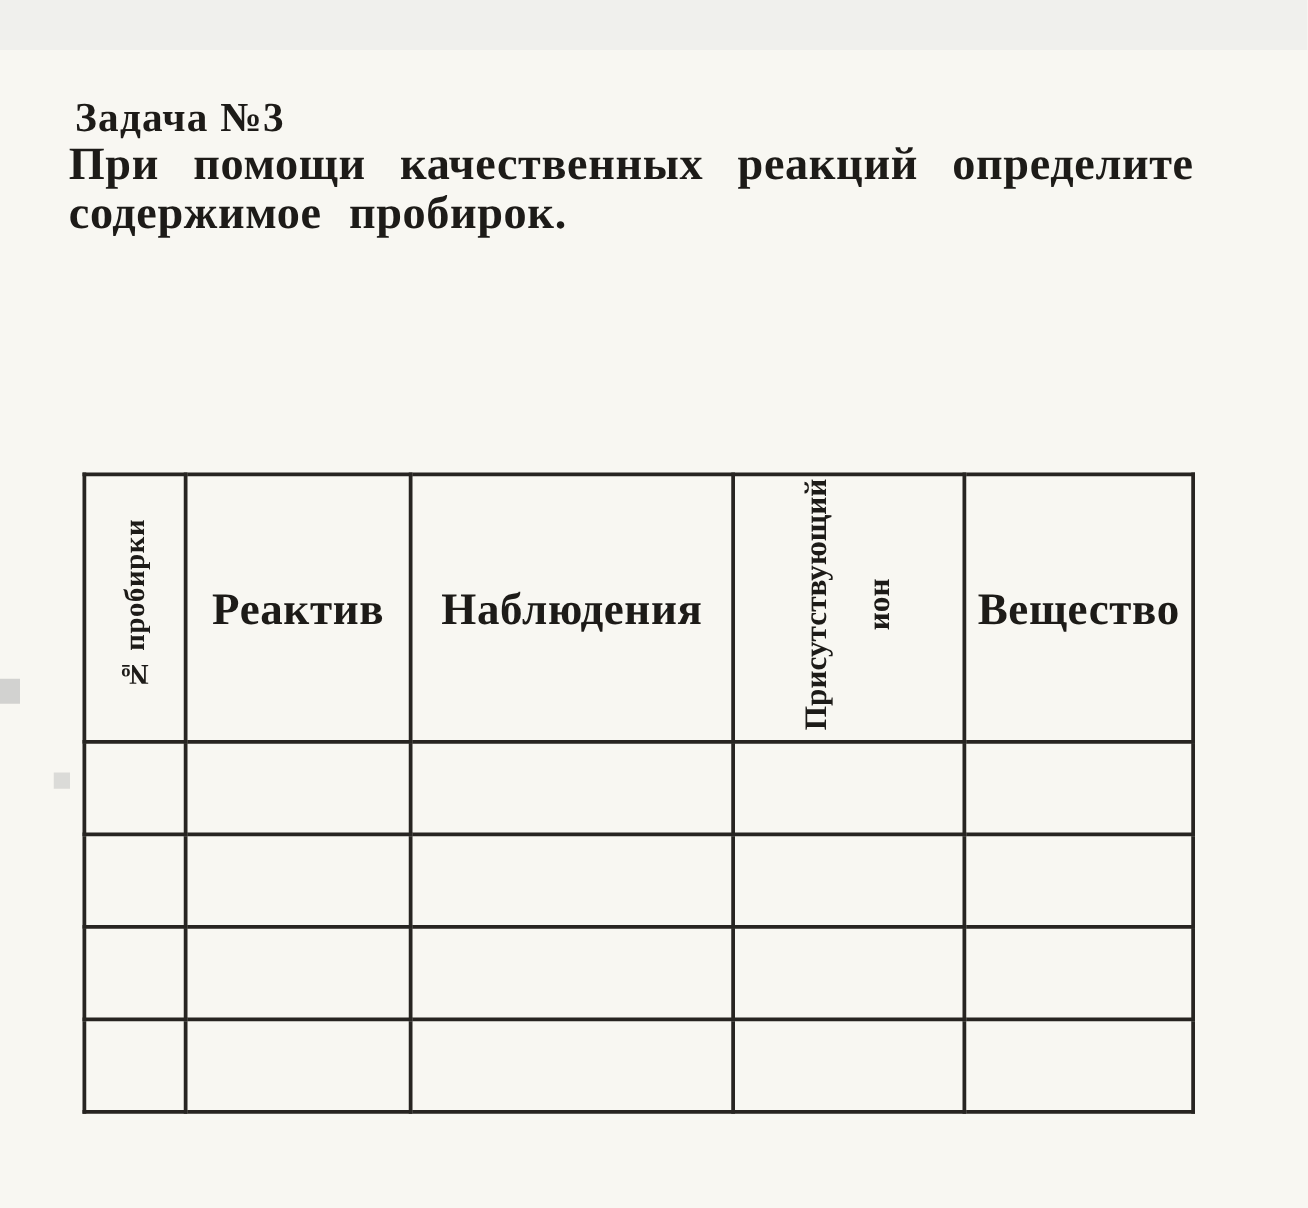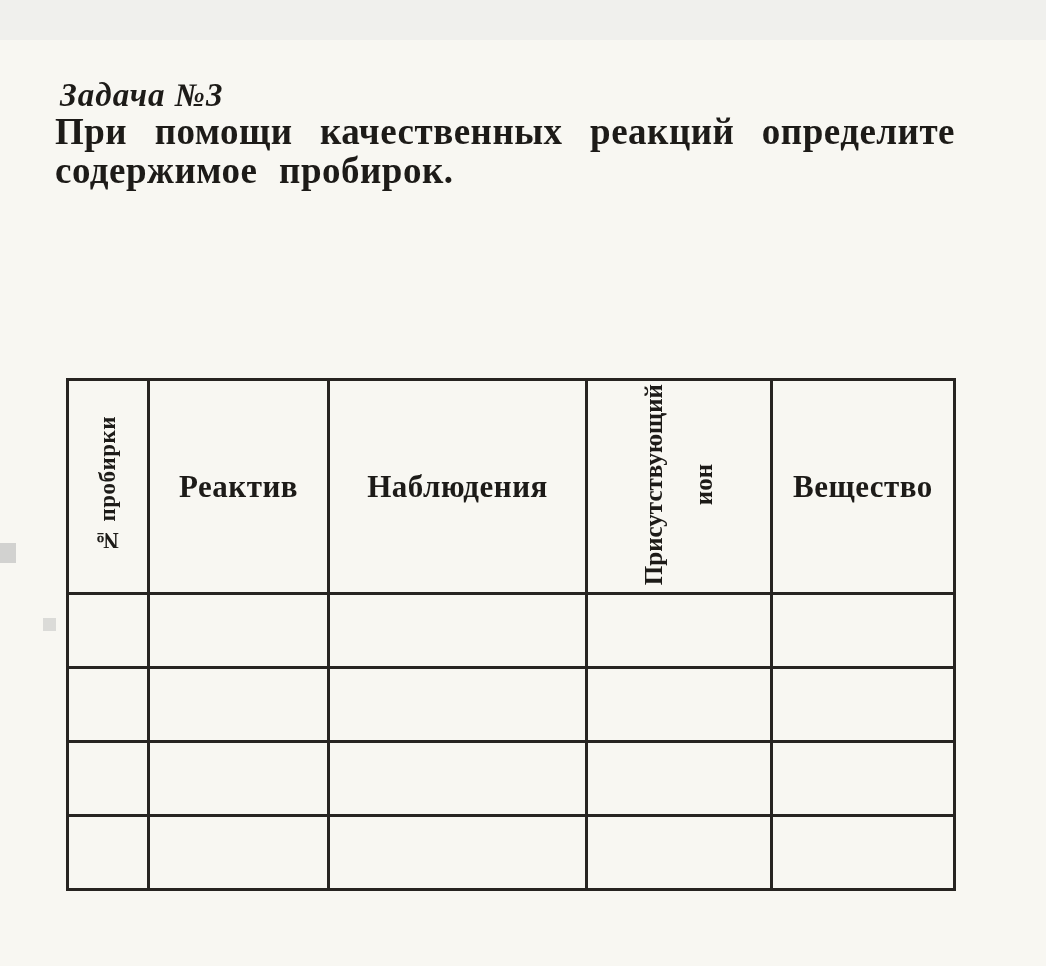--- a/index.html
+++ b/index.html
@@ -31,21 +31,20 @@
     position: absolute;
     left: 43px; top: 618px;
     width: 13px; height: 13px;
     background: #dbdbd8;
   }
   .task-title {
     position: absolute;
     left: 60px; top: 55px;
     font-size: 33px;
     font-weight: bold;
-    font-style: italic;
     letter-spacing: 1px;
   }
   .task-text {
     position: absolute;
     left: 55px; top: 112px;
     width: 900px;
   }
   .task-text p {
     margin: 0;
     text-align: justify;
@@ -70,21 +69,21 @@
   }
   .doc-table th, .doc-table td {
     border: 3px solid #272421;
     padding: 0;
     vertical-align: middle;
     text-align: center;
   }
   .doc-table thead tr { height: 214px; }
   .doc-table tbody tr { height: 74px; }
   .hdr-label {
-    font-size: 31px;
+    font-size: 36px;
     font-weight: bold;
     letter-spacing: 0.5px;
   }
   .vert-label {
     display: inline-block;
     writing-mode: vertical-rl;
     transform: rotate(180deg);
     font-weight: bold;
     white-space: nowrap;
   }

